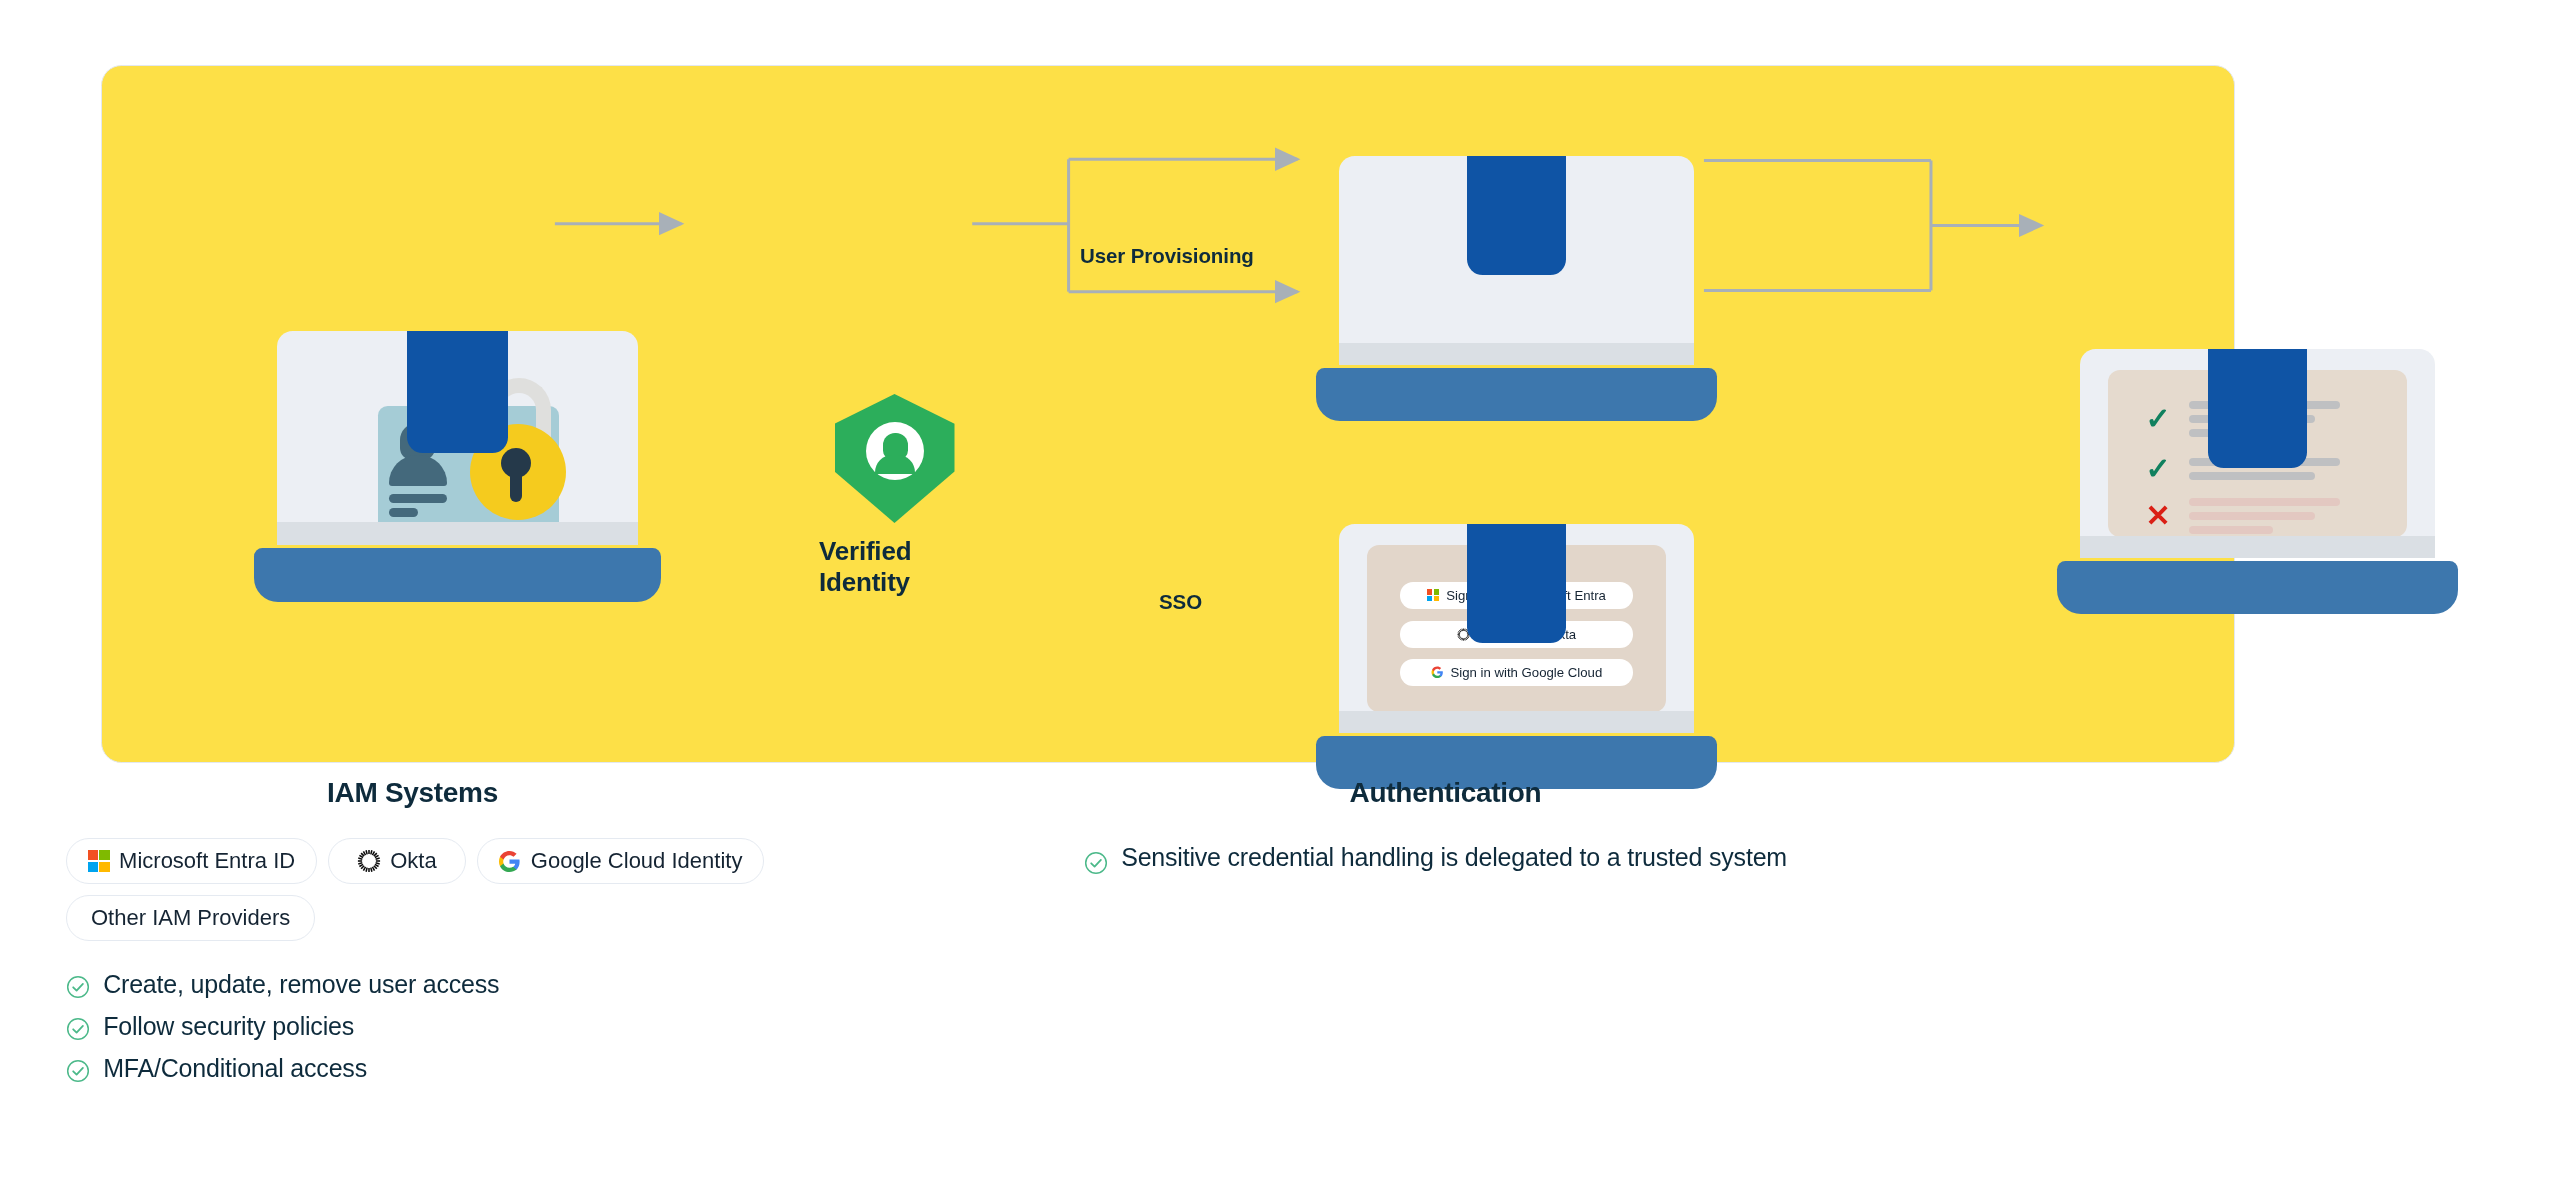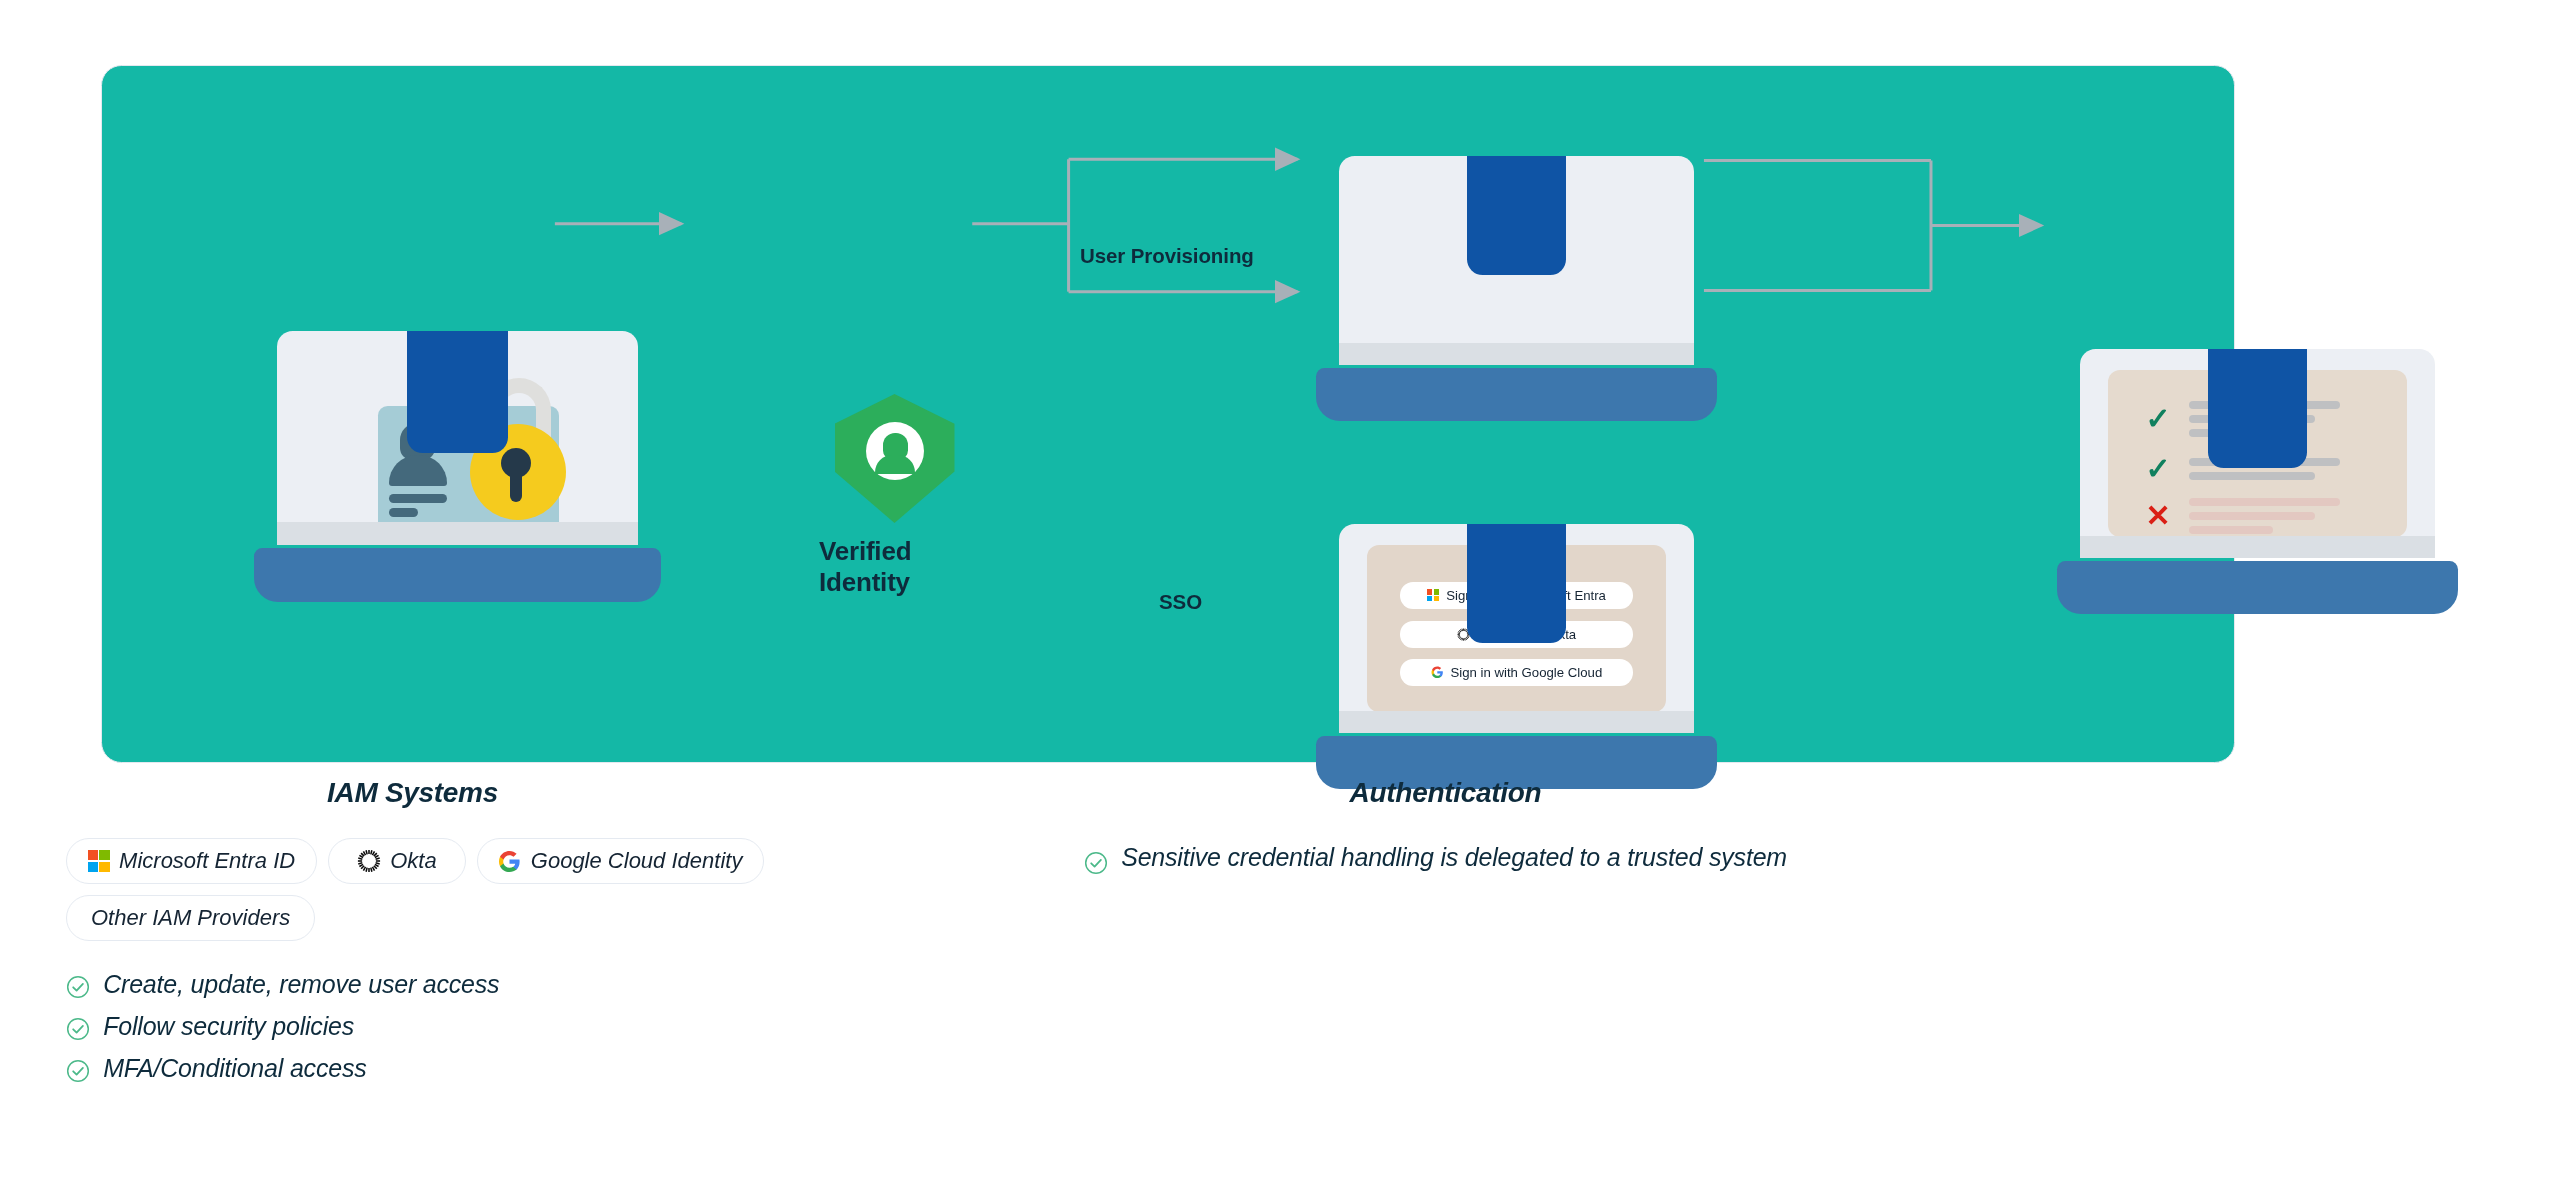--- a/index.html
+++ b/index.html
@@ -9,21 +9,21 @@
     font-family: "Liberation Sans", sans-serif;
     overflow: hidden;
   }
   .page { position: relative; width: 2576px; height: 1196px; }
 
   
   .diagram-panel {
     position: absolute;
     left: 101px; top: 65px;
     width: 2134px; height: 698px;
-    background: #14b8a6;
+    background: #fde047;
     border: 1.8px solid #e3e8ef;
     border-radius: 20.5px;
   }
 
   
   .laptop { position: absolute; }
   .laptop .lid {
     position: absolute; left: 0; top: 0;
     width: 100%; height: 79%;
     background: #eceff4;
@@ -179,21 +179,21 @@
   #connectors { position: absolute; left: 0; top: 0; width: 2374px; height: 698px; }
 
   .conn-label {
     position: absolute; font-size: 20.5px; font-weight: 700;
     color: #0e2b3c; letter-spacing: -0.1px;
   }
   #label-user-provisioning { left: 978px; top: 178px; }
   #label-sso { left: 1057px; top: 524px; }
 
   
-  .columns { position: absolute; left: 0; top: 777px; width: 2576px; height: 419px; font-style: italic; }
+  .columns { position: absolute; left: 0; top: 777px; width: 2576px; height: 419px; }
   .col { position: absolute; top: 0; }
   #col-iam  { left: 66px;  width: 741px; }
   #col-auth { left: 1084px; width: 723px; }
   #col-authz{ left: 1843px; width: 698px; }
 
   .col-title {
     text-align: center; font-size: 28px; font-weight: 700;
     color: #0e2b3c; letter-spacing: -0.3px; margin-bottom: 29px;
   }
   #col-iam .col-title { padding-right: 48px; }

